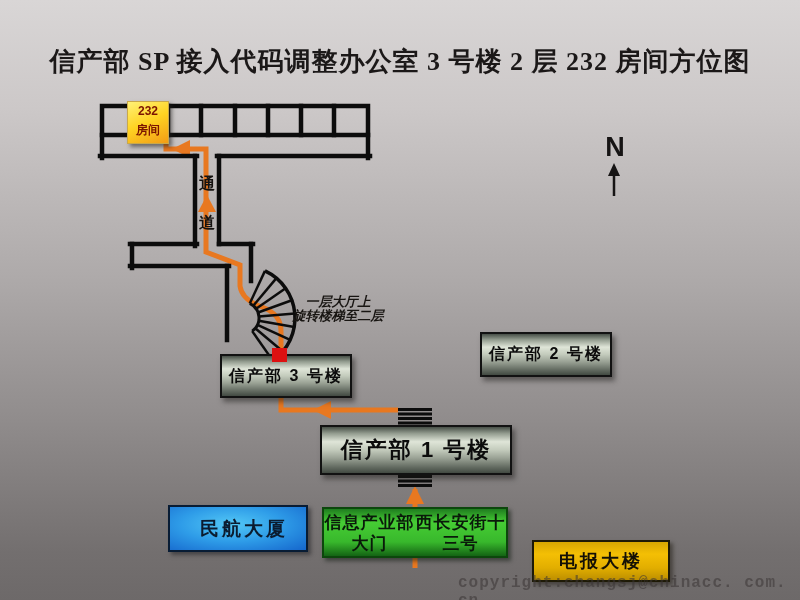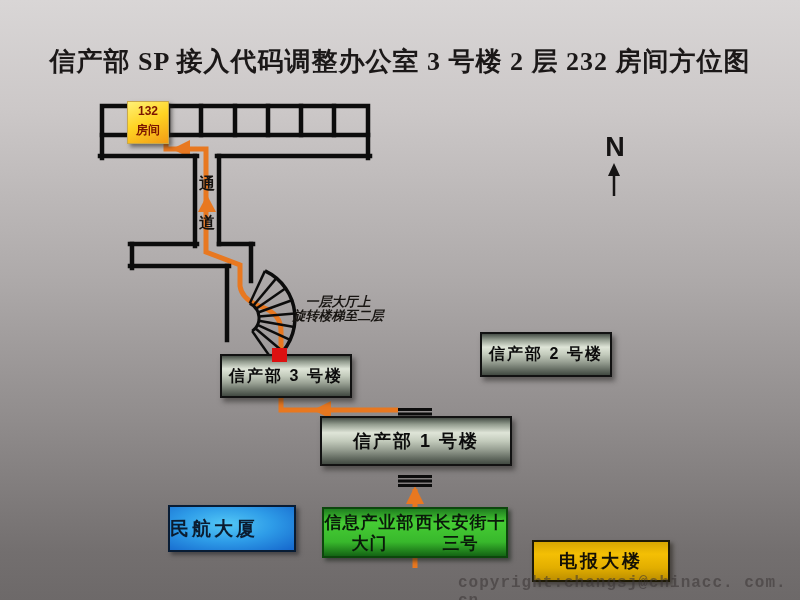--- a/index.html
+++ b/index.html
@@ -32,30 +32,30 @@
   }
   
   .bld{
     z-index:3;border:2px solid #121212;box-shadow:3px 4px 5px rgba(30,28,26,.5);
     background:linear-gradient(180deg,#474f47 0%,#939c8f 14%,#dfe5d8 32%,#c3cbbc 50%,#99a194 68%,#646c62 87%,#424a42 100%);
     color:#0c0c0c;font-weight:bold;display:flex;align-items:center;justify-content:center;
     letter-spacing:2px;text-align:center;
   }
   #building3{left:220px;top:354px;width:128px;height:40px;font-size:16px;}
   #building2{left:480px;top:332px;width:128px;height:41px;font-size:16px;}
-  #building1{left:320px;top:416px;width:188px;height:46px;font-size:18px;}
+  #building1{left:320px;top:425px;width:188px;height:46px;font-size:22px;}
   #entrance-red{
     left:272px;top:348px;width:15px;height:14px;background:#dd1111;z-index:7;
   }
   #caac{
     left:168px;top:505px;width:124px;height:43px;z-index:3;
     background:radial-gradient(ellipse at 45% 40%,#53c8f6 0%,#2e9ce8 48%,#1566cc 100%);
     border:2px solid #081c34;box-shadow:3px 3px 4px rgba(25,25,30,.5);
     color:#0b1c30;font-weight:bold;font-size:19px;letter-spacing:3px;
-    display:flex;align-items:center;justify-content:flex-start;
+    display:flex;align-items:center;justify-content:center;padding-left:12px;
   }
   #gate{
     left:322px;top:507px;width:182px;height:47px;z-index:3;
     background:linear-gradient(180deg,#1f7d1f 0%,#46cd34 28%,#38b82c 70%,#146414 100%);
     border:2px solid #0c470c;box-shadow:3px 3px 4px rgba(20,30,20,.55);
     color:#0a1a0a;font-weight:bold;font-size:17px;line-height:21px;letter-spacing:1px;
     display:flex;flex-direction:row;align-items:center;justify-content:center;text-align:center;
   }
   #telegraph{
     left:532px;top:508px;width:134px;height:38px;z-index:3;
@@ -141,21 +141,21 @@
       <rect x="398" y="484" width="34" height="3"></rect>
     </g>
 
     <g>
       <line x1="614" y1="196" x2="614" y2="172" stroke="#161414" stroke-width="2.5"></line>
       <polygon points="614,163 608,176 620,176" fill="#161414"></polygon>
     </g>
   </svg>
 
   <div id="room-badge" class="abs">
-    <div>132</div>
+    <div>232</div>
     <div>房间</div>
   </div>
 
   <div class="abs corridor-char" style="left:197px;top:174px;">通</div>
   <div class="abs corridor-char" style="left:197px;top:213px;">道</div>
 
   <div id="stair-note" class="abs">
     <div>一层大厅上</div>
     <div>旋转楼梯至二层</div>
   </div>

